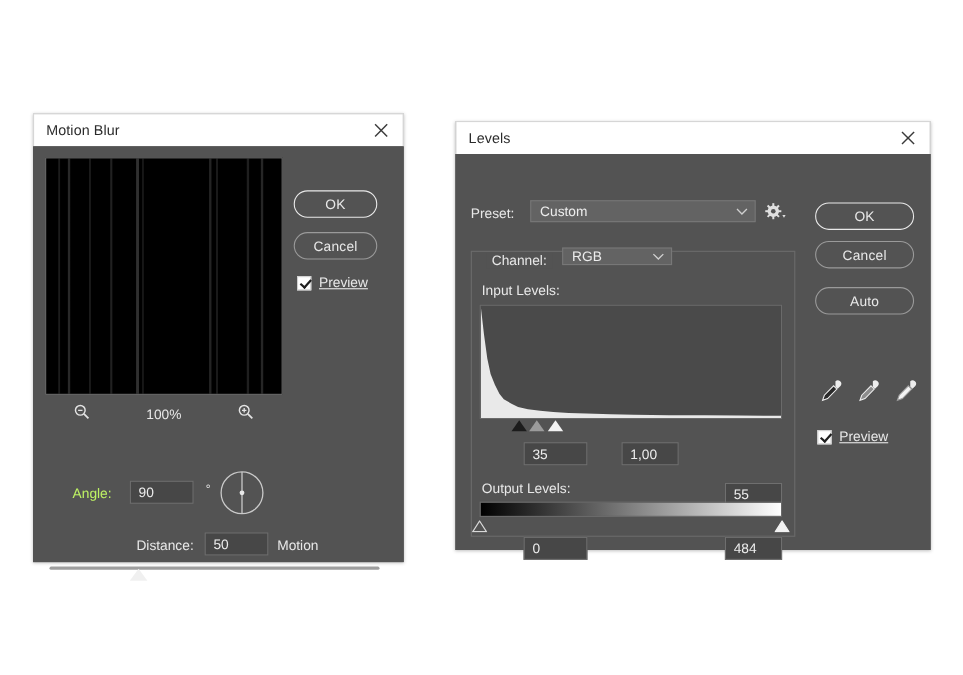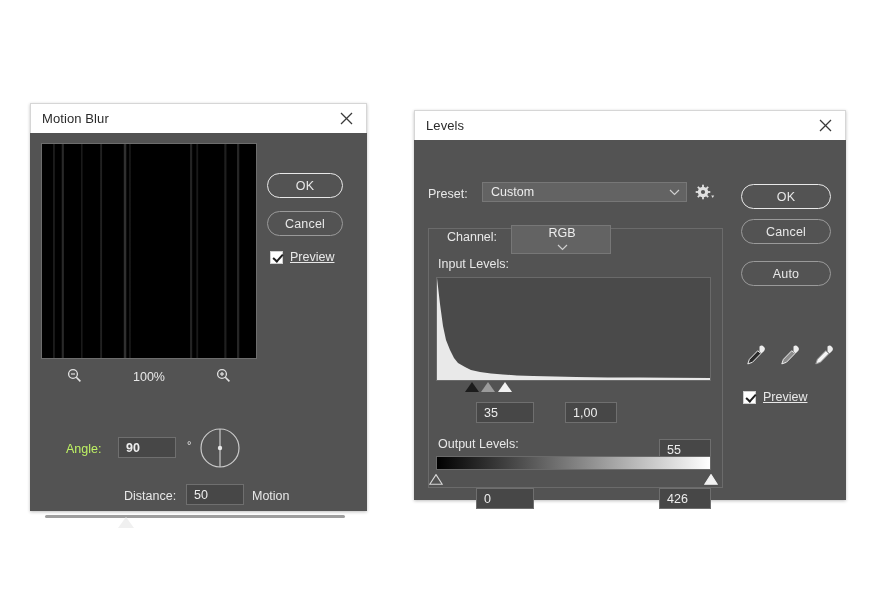--- a/index.html
+++ b/index.html
@@ -201,21 +201,20 @@
     top: 309px;
     font-size: 12.5px;
     color: #bef264;
   }
   .mb-anglefield {
     position: absolute;
     left: 88px;
     top: 304px;
     width: 58px;
     height: 21px;
-    font-weight: bold;
   }
   .mb-degree {
     position: absolute;
     left: 157px;
     top: 306px;
     font-size: 11px;
     color: #e8e8e8;
   }
   .mb-dial {
     position: absolute;
@@ -332,22 +331,21 @@
     font-size: 12.5px;
     color: #e8e8e8;
     background: #535353;
     padding: 0 5px;
   }
   .lv-channelcombo {
     position: absolute;
     left: 97px;
     top: 85px;
     width: 100px;
-    height: 29px;
-    flex-direction: column;
+    height: 16px;
   }
   .lv-inputlabel {
     position: absolute;
     left: 24px;
     top: 117px;
     font-size: 12.5px;
     color: #e8e8e8;
   }
   .lv-histogram {
     position: absolute;
@@ -577,21 +575,21 @@
             <path d="M7 0.6 L13.2 10.3 L0.8 10.3 Z" fill="none" stroke="#d8d8d8" stroke-width="1.1"></path>
           </svg>
       </span>
       <span class="tri-outline" style="left:100%">
         <svg width="14" height="11" viewBox="0 0 14 11">
             <path d="M7 0.6 L13.2 10.3 L0.8 10.3 Z" fill="#f2f2f2" stroke="#f2f2f2" stroke-width="1.1"></path>
           </svg>
       </span>
     </div>
     <div class="field lv-outfield-1">0</div>
-    <div class="field lv-outfield-2">426</div>
+    <div class="field lv-outfield-2">484</div>
 
     <div class="pill primary lv-ok">OK</div>
     <div class="pill lv-cancel">Cancel</div>
     <div class="pill lv-auto">Auto</div>
 
     <div class="lv-droppers">
       <span>
         <svg width="22" height="22" viewBox="0 0 22 22">
           <path d="M14.5 2.5 a3.2 3.2 0 0 1 4.6 4.4 l-2.6 2.6 -2 -2 z" fill="#ededed"></path>
           <path d="M14.3 8.2 l-1.5 -1.5 -8.4 8.6 -1.6 4.6 4.6 -1.6 8.4 -8.6 z" fill="#2a2a2a" stroke="#ededed" stroke-width="1"></path>

